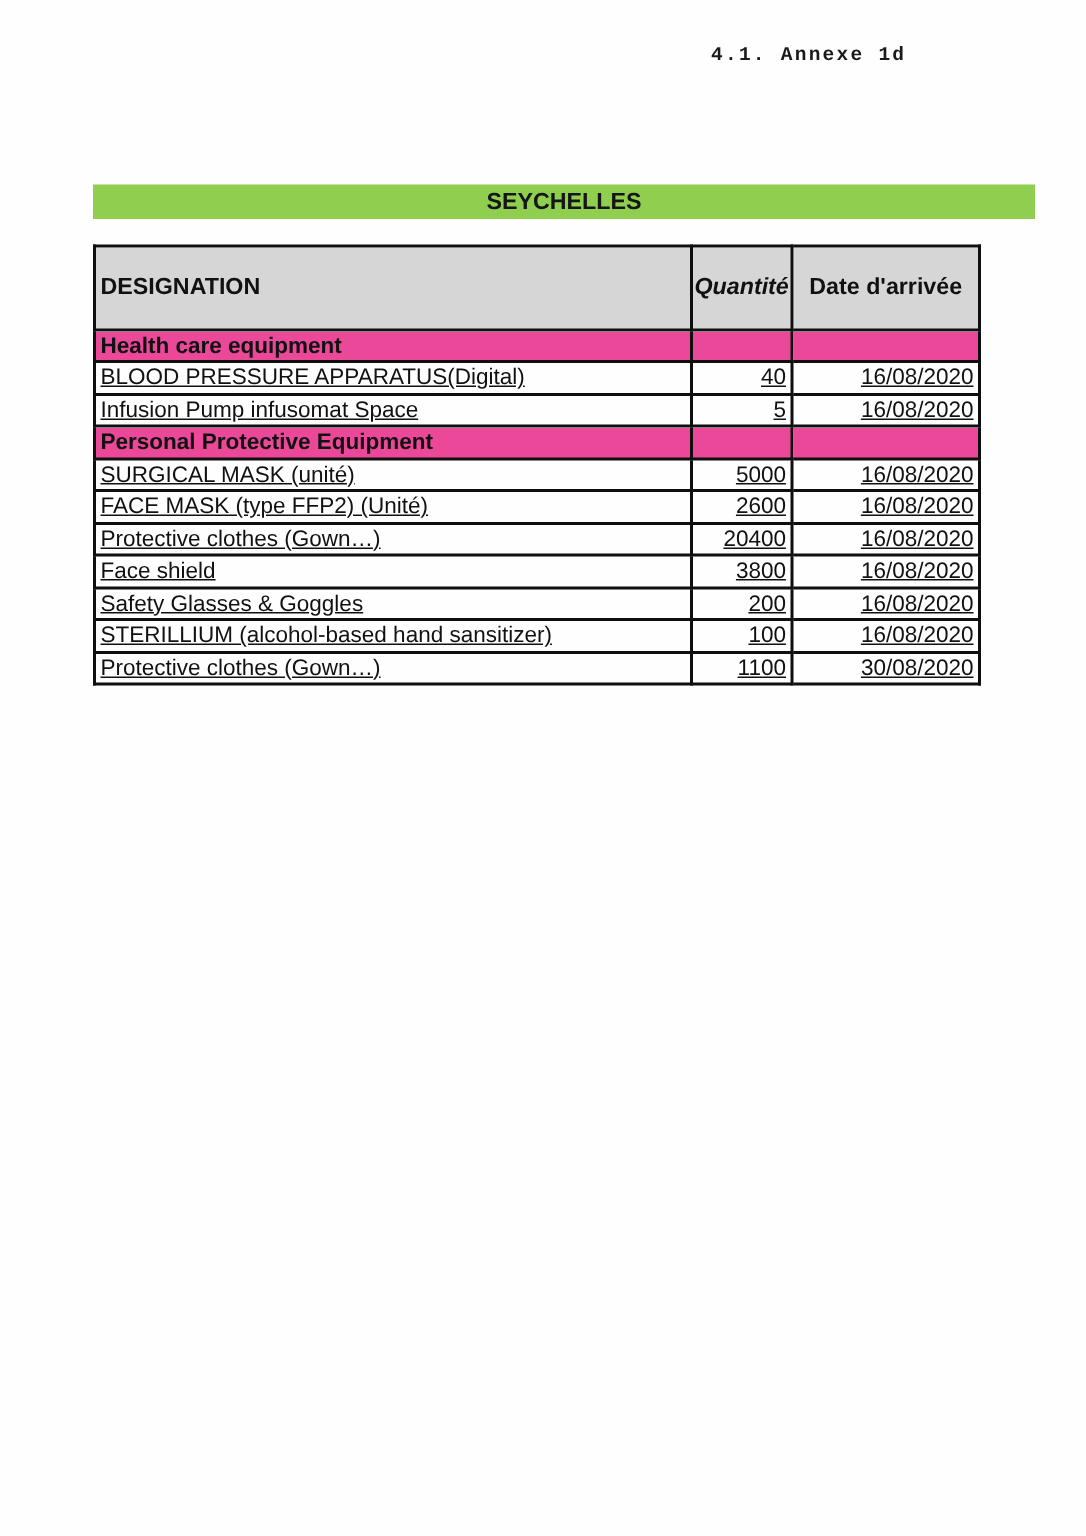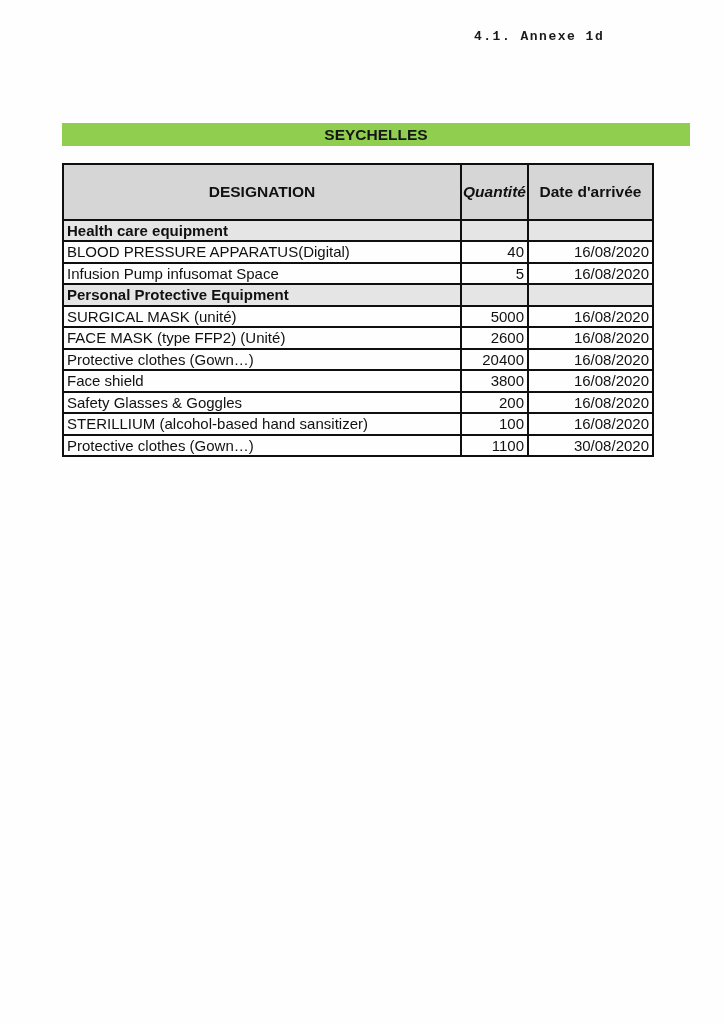--- a/index.html
+++ b/index.html
@@ -72,29 +72,29 @@
     height: 19.5px;
     padding: 0 3px;
     white-space: nowrap;
     overflow: hidden;
     vertical-align: middle;
   }
   table.equip thead th {
     background: #D6D6D6;
     font-weight: 700;
     font-size: 15.5px;
-    text-align: center;
+    text-align: left;
   }
   table.equip thead th.h-quantity { padding: 17px 1px; font-style: italic; }
   table.equip thead th.h-date { text-align: center; margin-top: 40px; }
   tr.section td {
-    background: #e5e5e5;
+    background: #ec4899;
     font-weight: 700;
   }
-  tr.item td { font-weight: 500; }
+  tr.item td { font-weight: 500; text-decoration: underline; }
   td.designation { text-align: left; }
   td.quantity, td.date { text-align: right; font-weight: 600; }
 </style>
 </head>
 <body>
 
 <div class="page">
 
   <div class="annotation">4.1. Annexe 1d</div>
 

